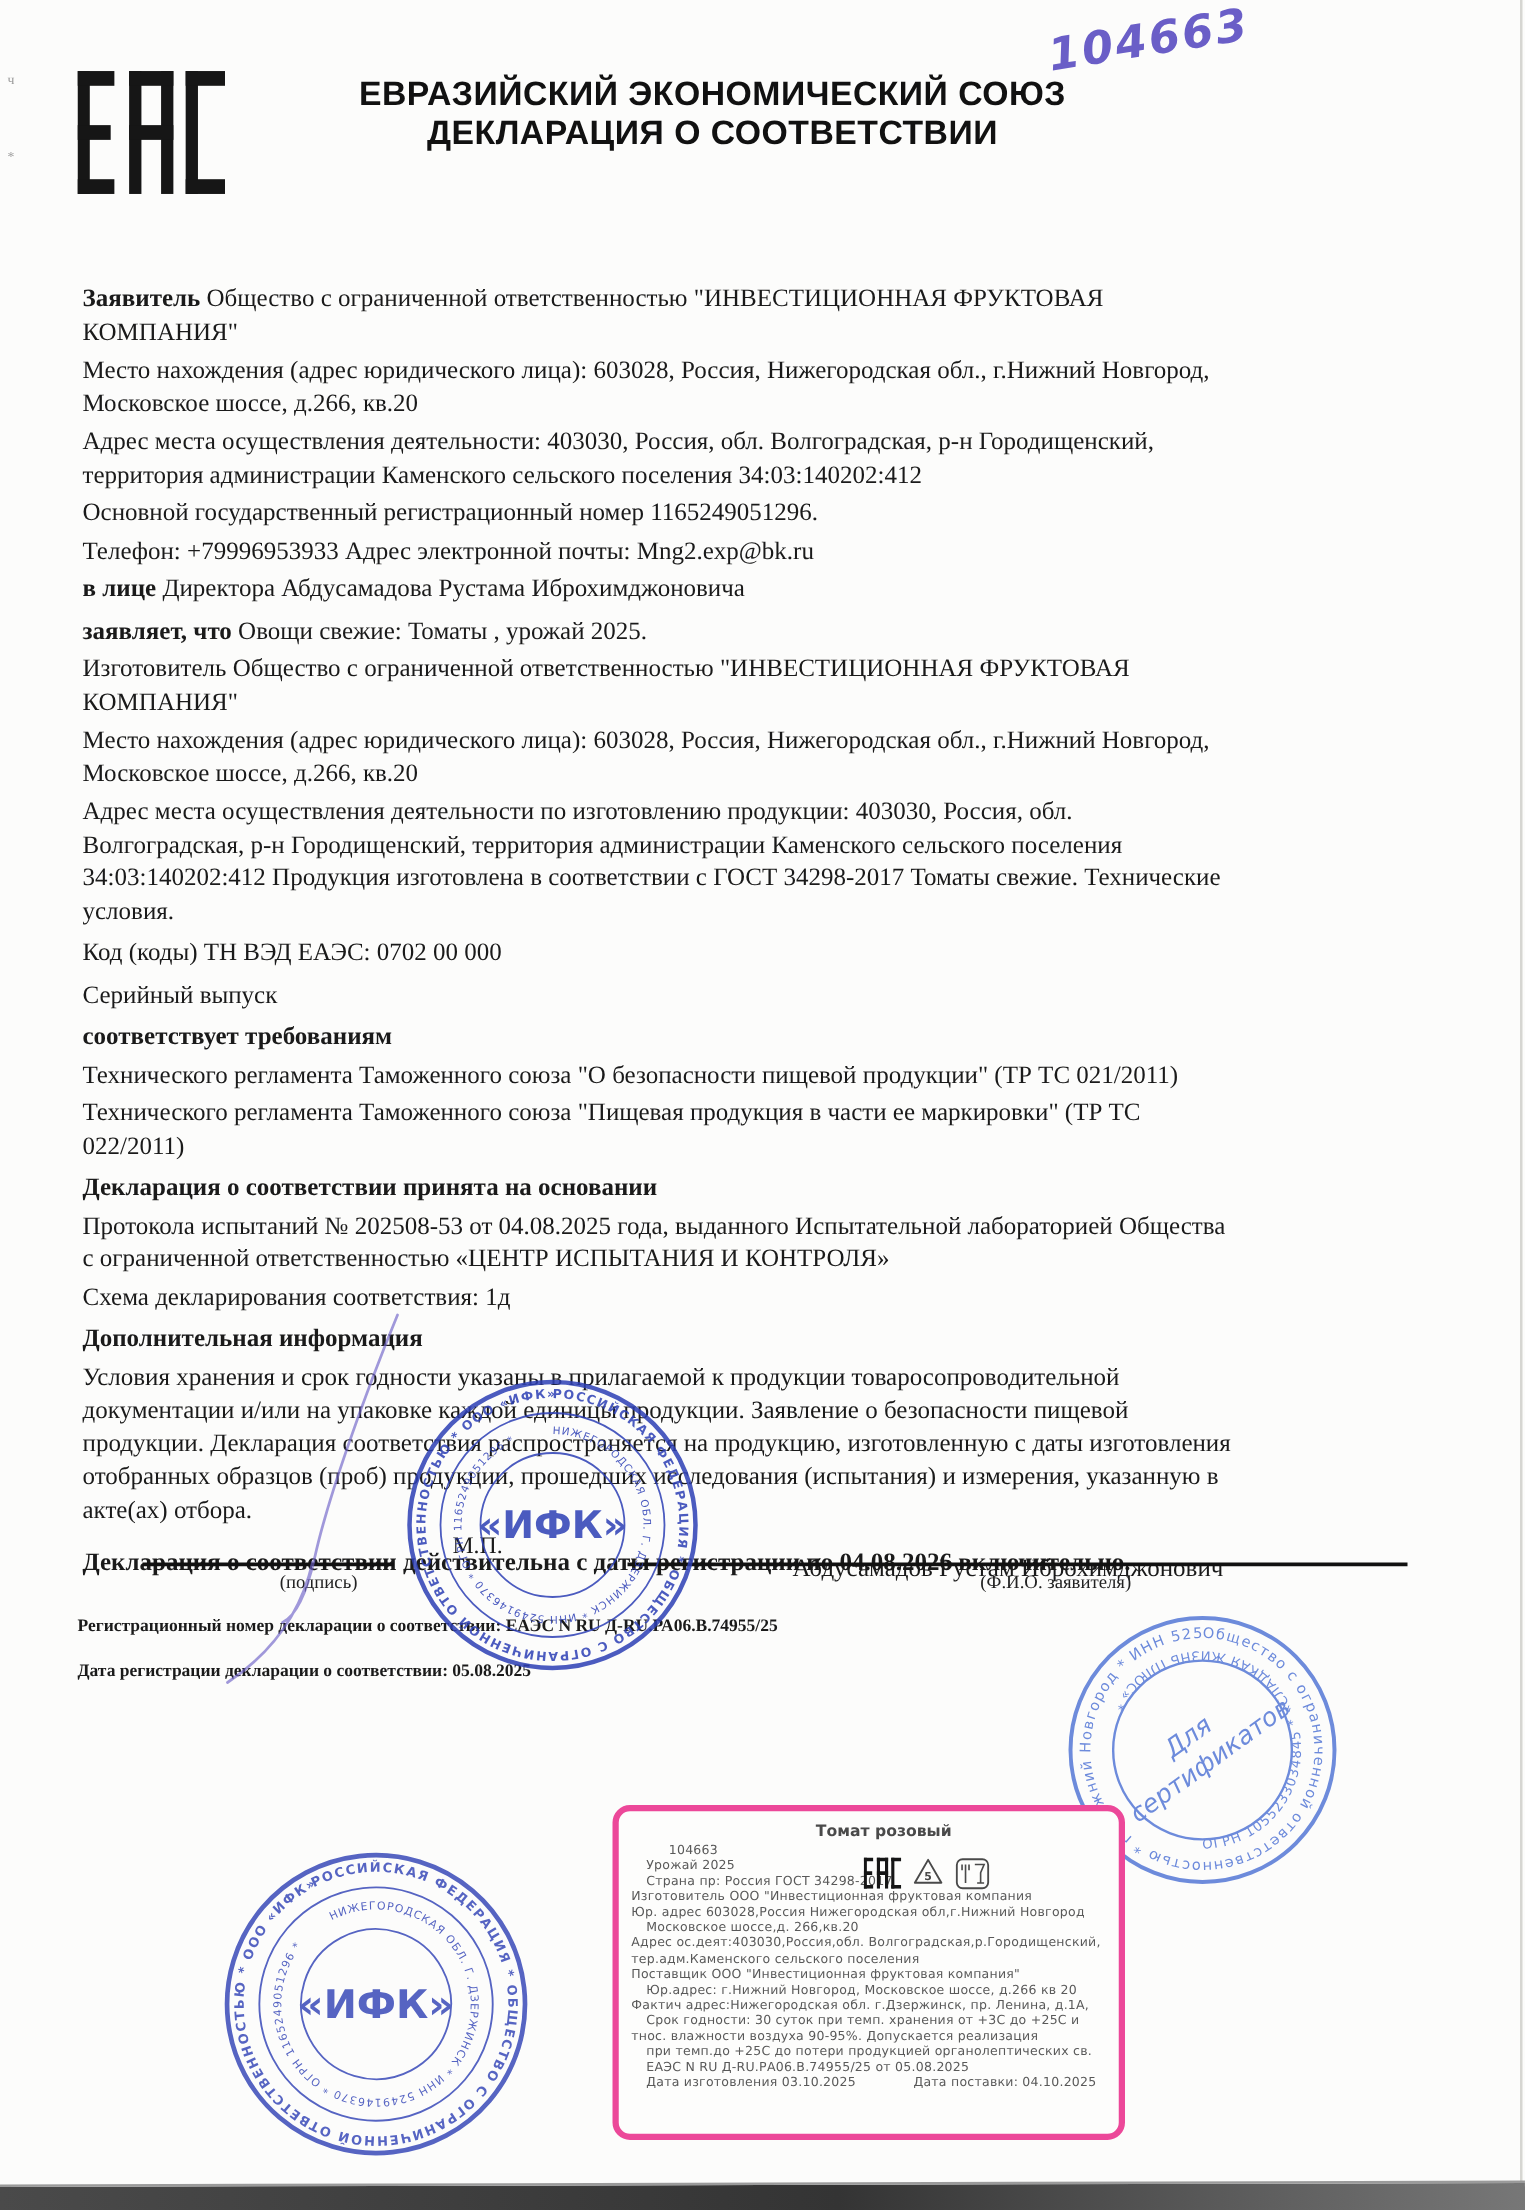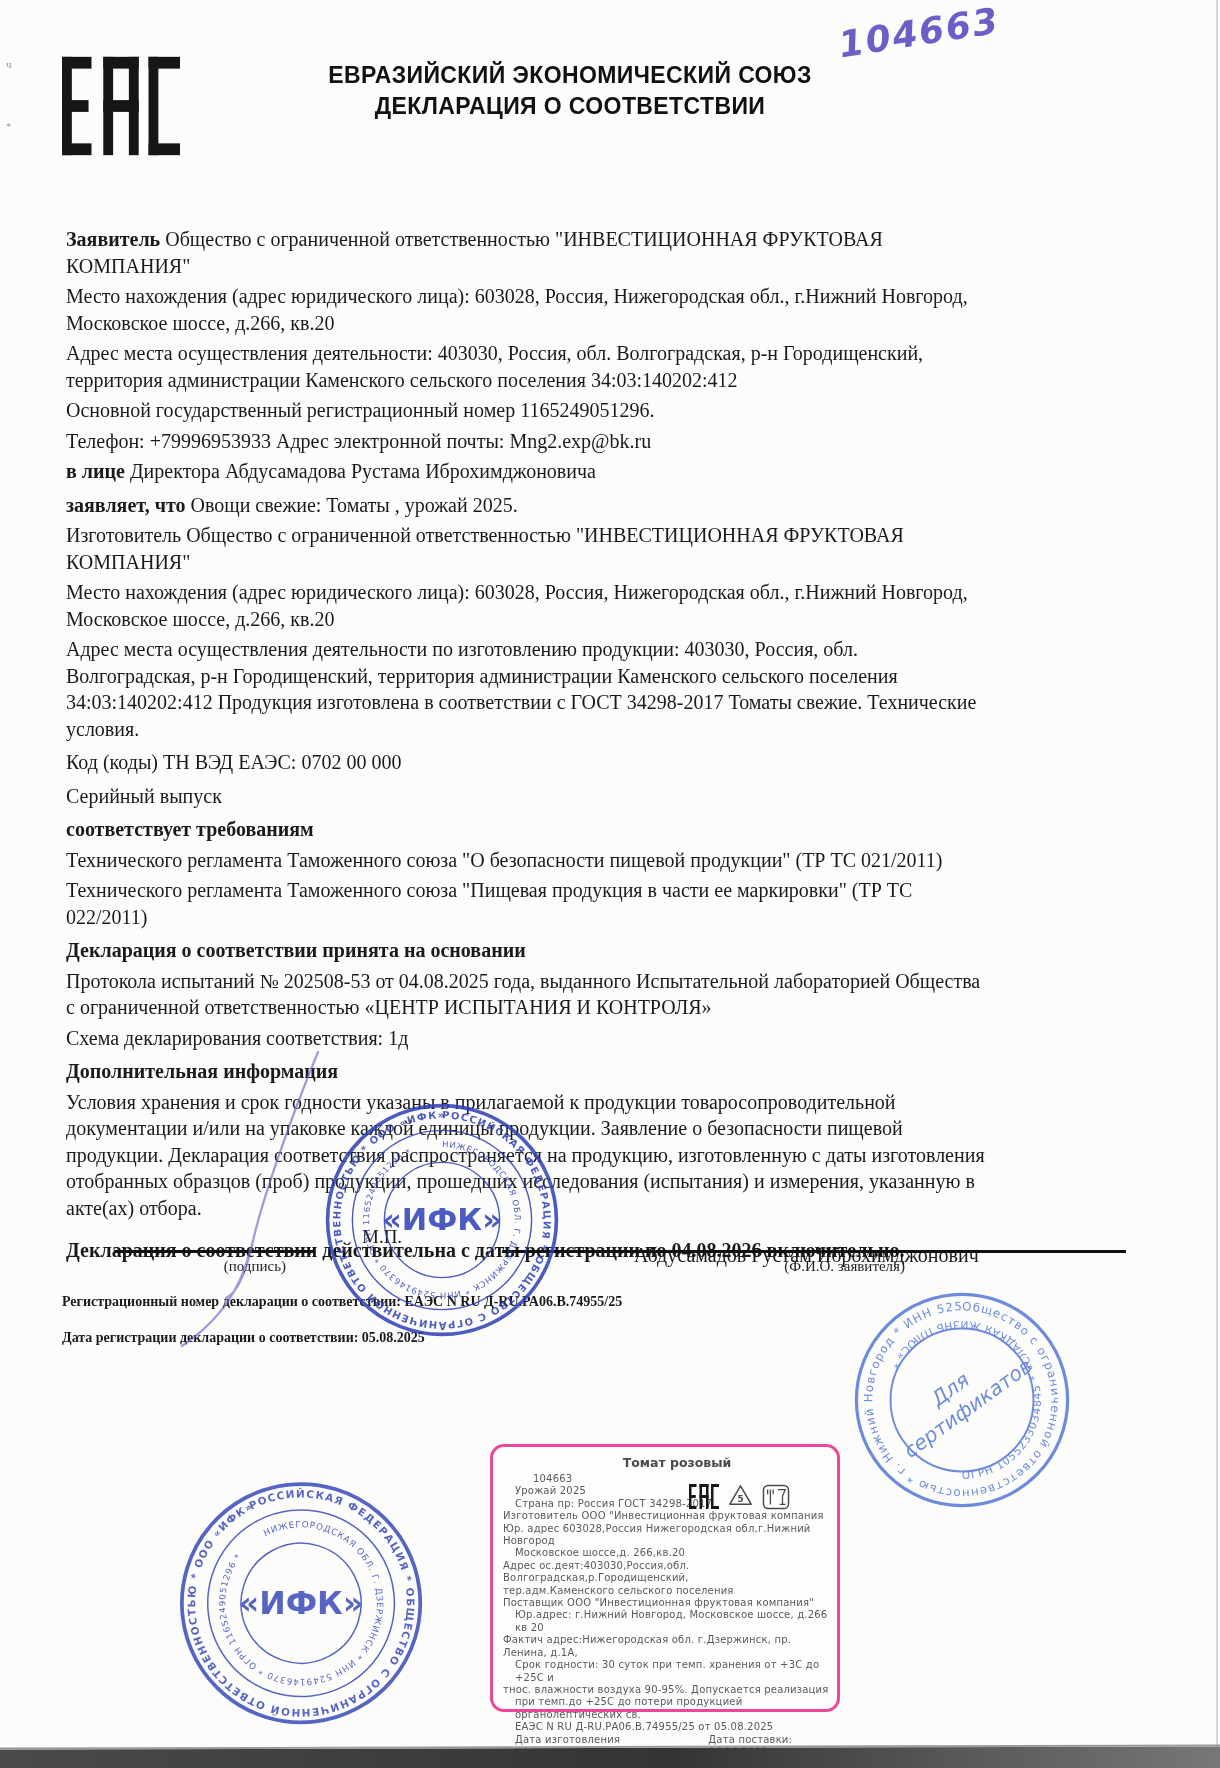--- a/index.html
+++ b/index.html
@@ -1,21 +1,21 @@
 <!DOCTYPE html>
 <html><head>
 <meta charset="utf-8">
 <style>
   html,body{margin:0;padding:0;background:#e8e8e6;}
   .page{position:relative;width:1220px;height:1768px;background:#fcfcfb;margin:0 auto;
         overflow:hidden;font-family:"Liberation Serif", serif;color:#1a1a1a;}
   
   .eac-logo{position:absolute;left:62px;top:56px;}
   .titles{position:absolute;left:250px;top:60px;width:640px;text-align:center;
-          font-family:"Liberation Sans", sans-serif;font-weight:bold;font-size:23px;line-height:31px;
+          font-family:"Liberation Sans", sans-serif;font-weight:bold;font-size:27px;line-height:31px;
           color:#111;letter-spacing:.4px;}
   .handwritten{position:absolute;left:838px;top:12px;color:#5b4ec2;
           font-family:"DejaVu Sans", sans-serif;font-style:italic;font-weight:700;font-size:36px;
           letter-spacing:2px;transform:rotate(-9deg);opacity:.9;}
   
   .bodyflow{position:absolute;left:62px;top:222px;width:1120px;font-size:20px;line-height:26.5px;}
   .bodyflow p{margin:4px;white-space:pre-line;}
   .bodyflow p.gap{margin-top:7px;}
   .bodyflow p.gap2{margin-top:16px;}
   .bodyflow b{font-weight:bold;}
@@ -30,22 +30,22 @@
   .sig-cap.c2{left:725px;width:180px;}
   .reg-line{position:absolute;left:62px;font-size:14px;font-weight:bold;}
   .reg-line.r1{top:1294px;}
   .reg-line.r2{top:1330px;text-align:center;}
   
   .stamp{position:absolute;pointer-events:none;}
   .stamp svg text{font-family:"DejaVu Sans", sans-serif;}
   
   .squiggle{position:absolute;left:150px;top:1040px;pointer-events:none;}
   
-  .sticker{position:absolute;left:490px;top:1444px;width:350px;height:268px;background:#fdfdfc;
-           border:3px solid #ec4899;border-radius:14px;font-family:"DejaVu Sans", sans-serif;
+  .sticker{position:absolute;left:490px;top:1444px;width:410px;height:268px;background:#fdfdfc;
+           border:5px solid #ec4899;border-radius:14px;font-family:"DejaVu Sans", sans-serif;
            color:#595959;padding:6px 0 0 0;box-sizing:border-box;}
   .lab-title{text-align:center;font-weight:bold;font-size:12.5px;color:#4a4a4a;margin:2px 0 3px 24px;}
   .lab-line{font-size:10px;line-height:12.4px;padding-left:10px;letter-spacing:.2px;}
   .lab-line.ind1{padding-left:22px;}
   .lab-line.ind2{padding-left:40px;}
   .lab-row{display:flex;font-size:10px;line-height:12.4px;padding-left:22px;letter-spacing:.2px;}
   .lab-row .rgt{margin-left:46px;}
   .lab-icons{position:absolute;left:196px;top:36px;display:flex;align-items:center;gap:8px;}
   
   .scanbar{position:absolute;left:0;right:0;top:1746px;height:22px;

